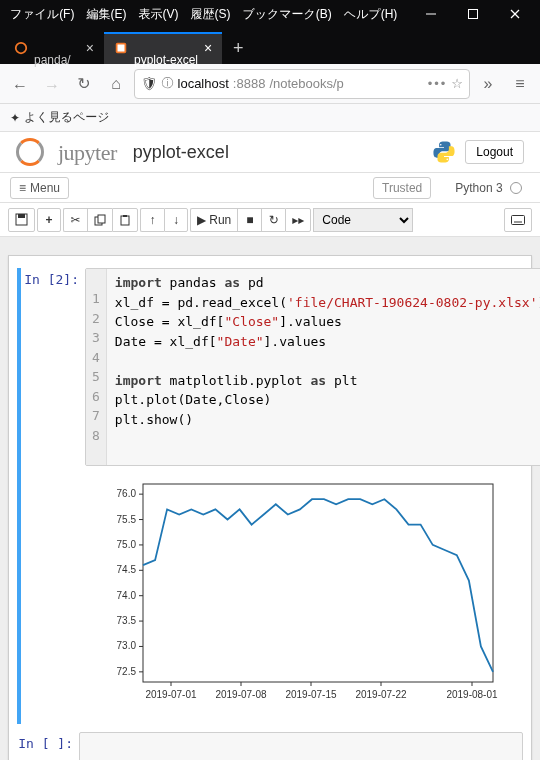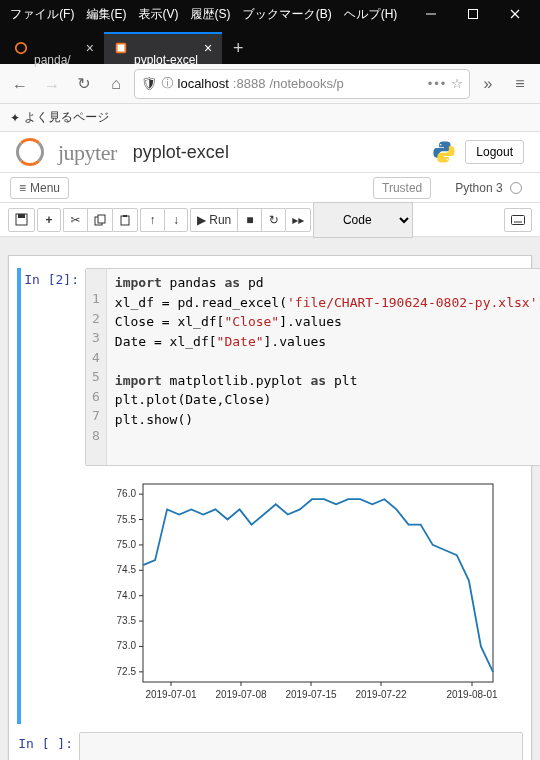--- a/index.html
+++ b/index.html
@@ -37,21 +37,21 @@
 .menubar .spacer { flex:1; }
 .menubar .trusted { border:1px solid #ccc; border-radius:3px; padding:3px 8px; color:#888; }
 .menubar .kernel { padding:3px 8px; color:#555; }
 .menubar .kernel-circle { display:inline-block; width:12px; height:12px; border:1px solid #999; border-radius:50%; margin-left:4px; vertical-align:middle;}
 .toolbar { height:34px; border-bottom:1px solid #e0e0e0; display:flex; align-items:center; padding:0 8px; gap:2px; font-size:12px;}
 .tbtn { border:1px solid #ccc; background:#fff; height:24px; min-width:24px; padding:0 6px; display:flex; align-items:center; justify-content:center; border-radius:2px; font-size:12px; color:#333; }
 .tgroup { display:flex; }
 .tgroup .tbtn { border-radius:0; border-right:none; }
 .tgroup .tbtn:first-child { border-radius:2px 0 0 2px; }
 .tgroup .tbtn:last-child { border-radius:0 2px 2px 0; border-right:1px solid #ccc; }
-.tsel { height:36px; border:1px solid #ccc; font-size:12px; padding:0 4px; min-width:100px;text-align:center; }
+.tsel { height:24px; border:1px solid #ccc; font-size:12px; padding:0 4px; min-width:100px; }
 .notebook-area { background:#eee; padding:18px 8px; }
 .notebook { background:#fff; border:1px solid #ccc; box-shadow:0 1px 2px rgba(0,0,0,0.1); padding:12px 8px; }
 .cell { display:flex; margin-bottom:8px; }
 .cell.active { border-left:4px solid #42a5f5; padding-left:2px; }
 .prompt { width:62px; flex-shrink:0; text-align:right; padding:4px 6px 0 0; font-family:monospace; font-size:13px; color:#303f9f; }
 .cell-body { flex:1; }
 .code-block { border:1px solid #cfcfcf; background:#f7f7f7; border-radius:2px; display:flex; font-family:monospace; font-size:13px; line-height:1.5; overflow:hidden;}
 .gutter { background:#eee; color:#999; text-align:right; padding:20px 6px; border-right:1px solid #ddd; user-select:none;}
 .code { padding:4px 8px; white-space:pre; }
 .k-green { color:#404040; font-weight:bold; }

